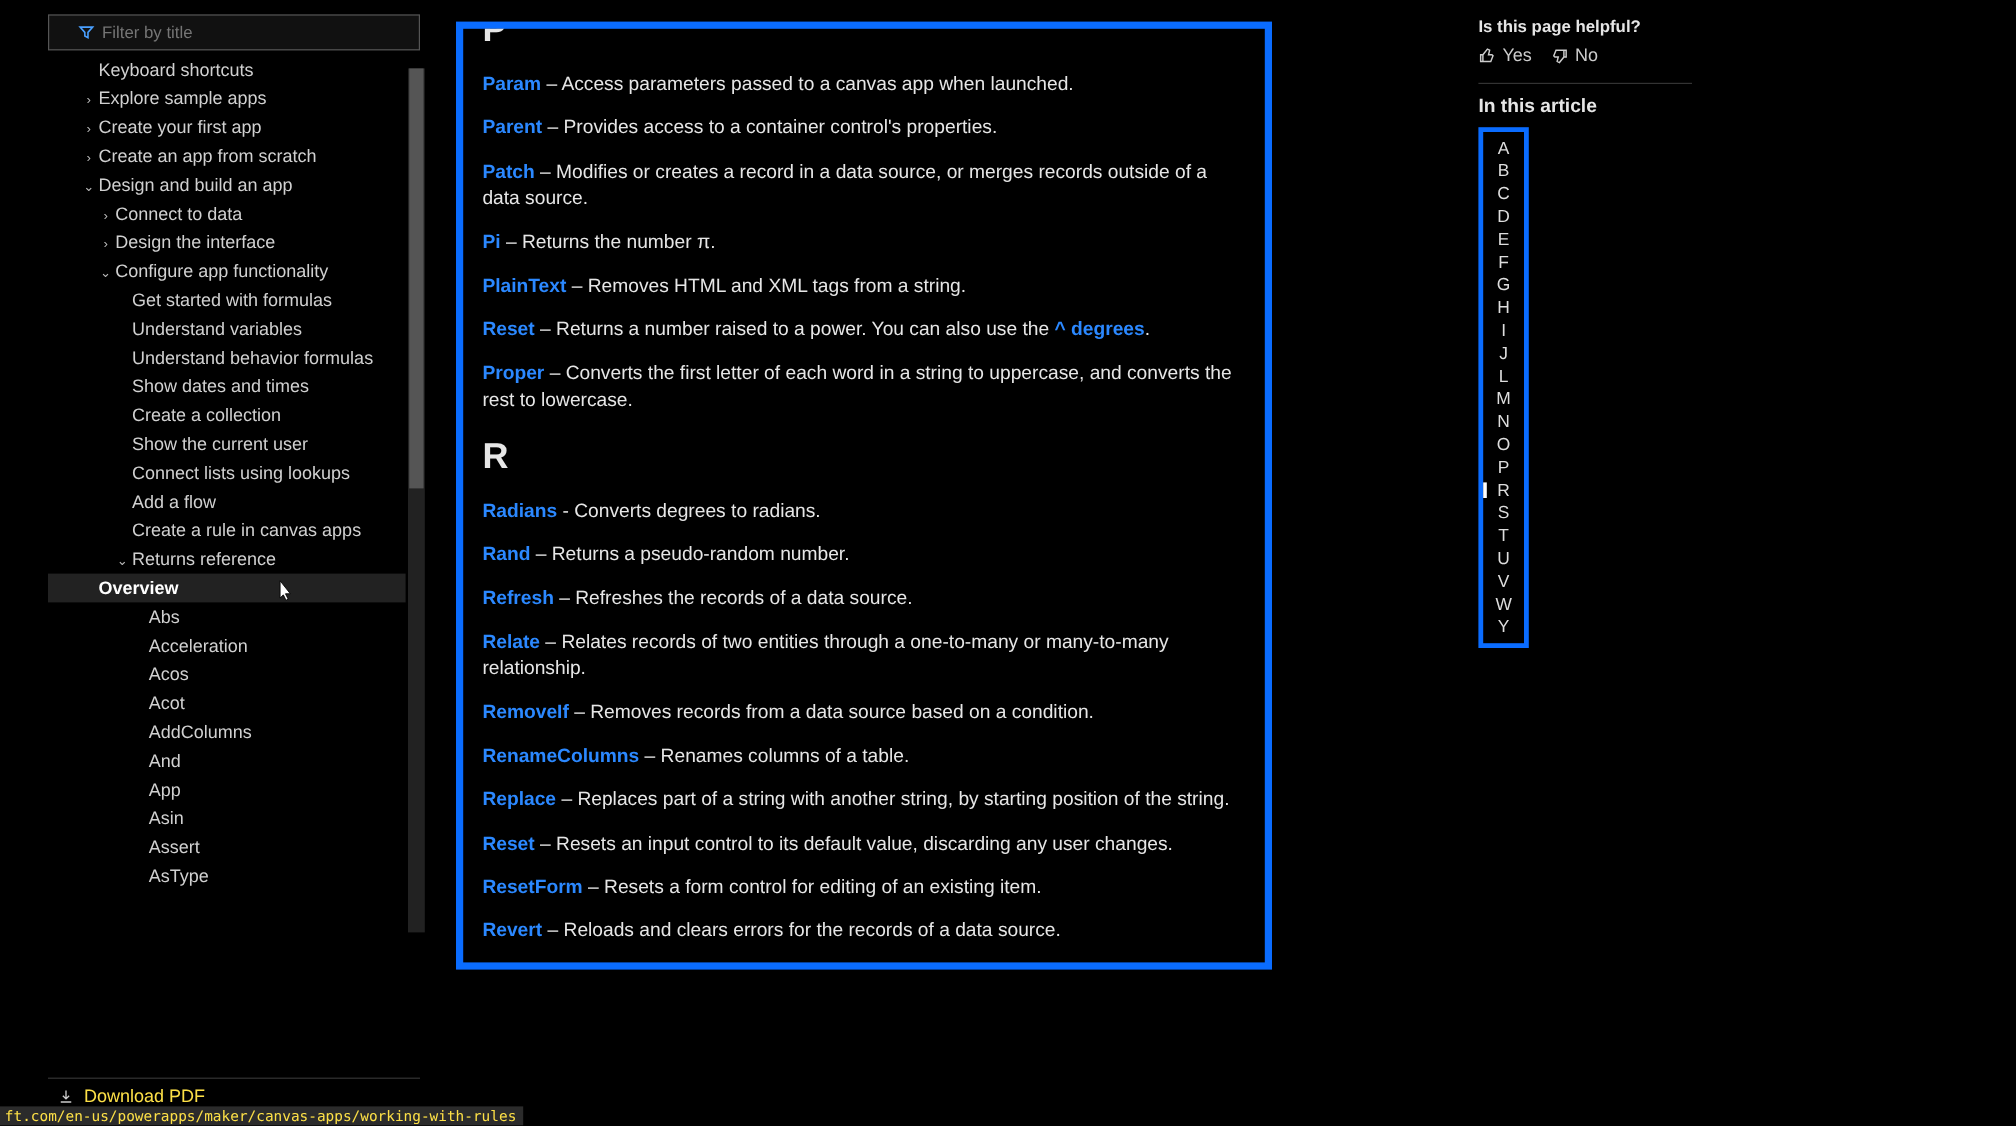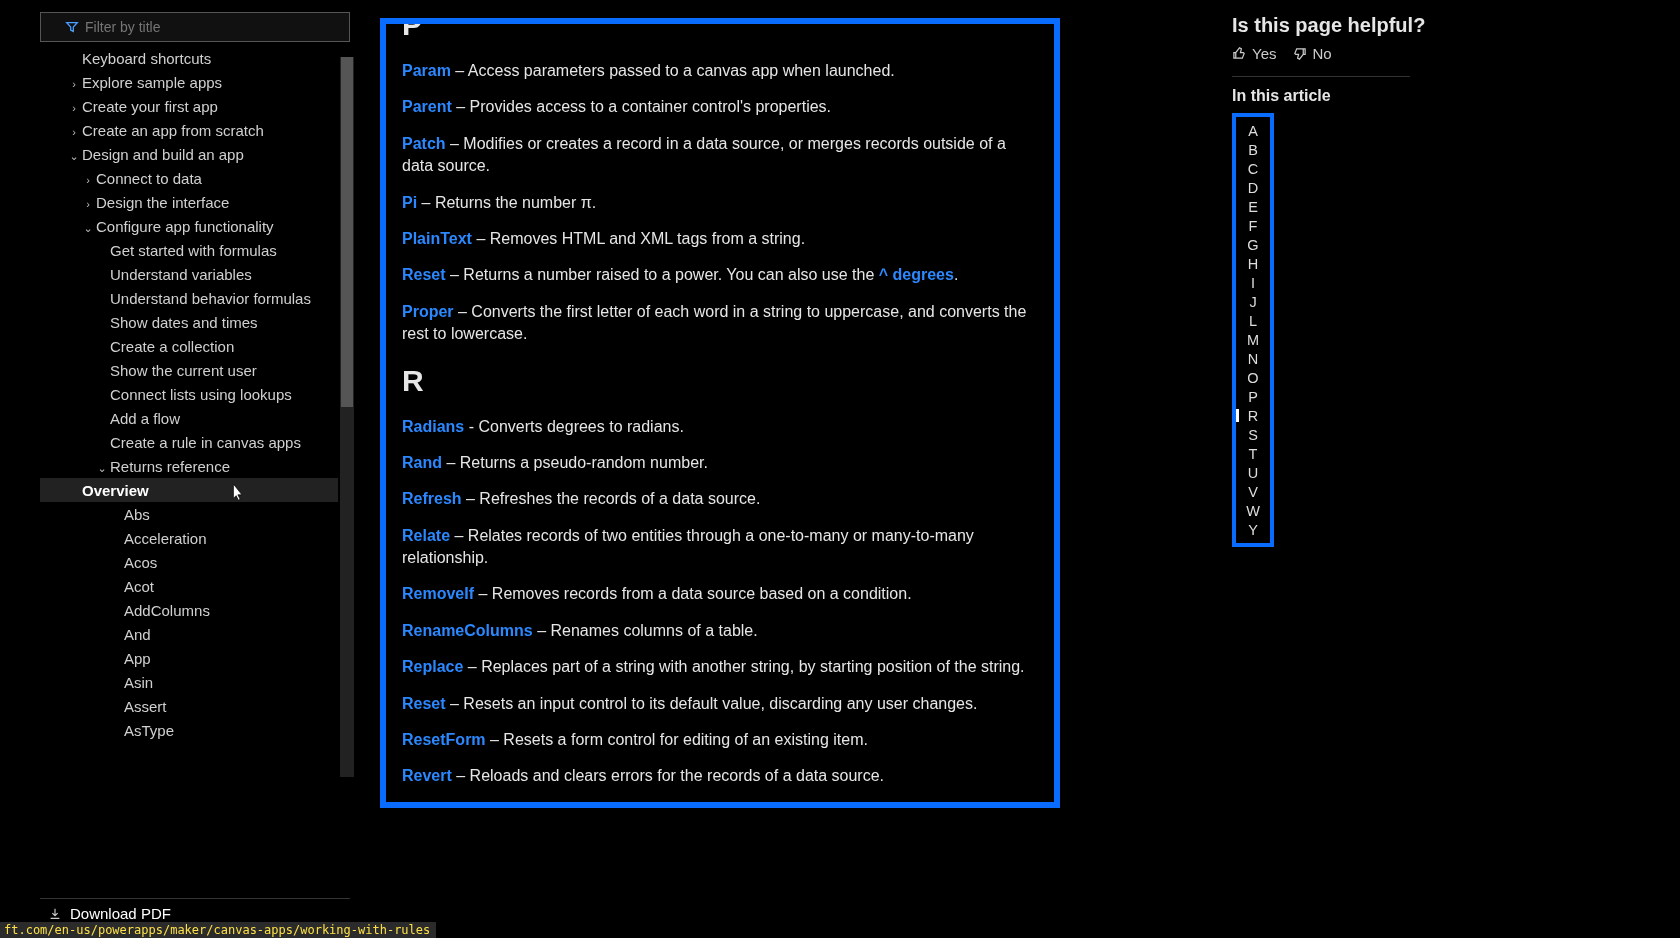--- a/index.html
+++ b/index.html
@@ -90,21 +90,21 @@
   .dl-pdf {
     position: absolute;
     left: 40px;
     bottom: 10px;
     height: 30px;
     display: flex;
     align-items: center;
     gap: 8px;
     padding-left: 8px;
     font-size: 15px;
-    color: #ffffff;
+    color: #fde047;
     border-top: 1px solid #333;
     width: 310px;
   }
   .statusbar {
     position: absolute;
     left: 0;
     bottom: 0;
     background: #2b2b2b;
     color: #fde047;
     font-size: 12px;
@@ -143,21 +143,21 @@
   }
   
   .right-col {
     position: absolute;
     left: 1232px;
     top: 14px;
     width: 200px;
     color: #e6e6e6;
     font-size: 15px;
   }
-  .helpful-q { font-weight: 600; margin-bottom: 8px; font-size: 20px; }
+  .helpful-q { font-weight: 600; margin-bottom: 8px; font-size: 14px; }
   .helpful-row { display: flex; gap: 16px; align-items: center; margin-bottom: 14px; }
   .helpful-row span { display: inline-flex; align-items: center; gap: 5px; color: #ccc; }
   .divider { border-top: 1px solid #333; margin-bottom: 10px; width: 178px; }
   .in-this { font-weight: 600; margin-bottom: 8px; font-size: 16px; }
   .alpha-box {
     border: 4px solid #0a6cff;
     width: 42px;
     padding: 4px 0;
   }
   .alpha-box a {

